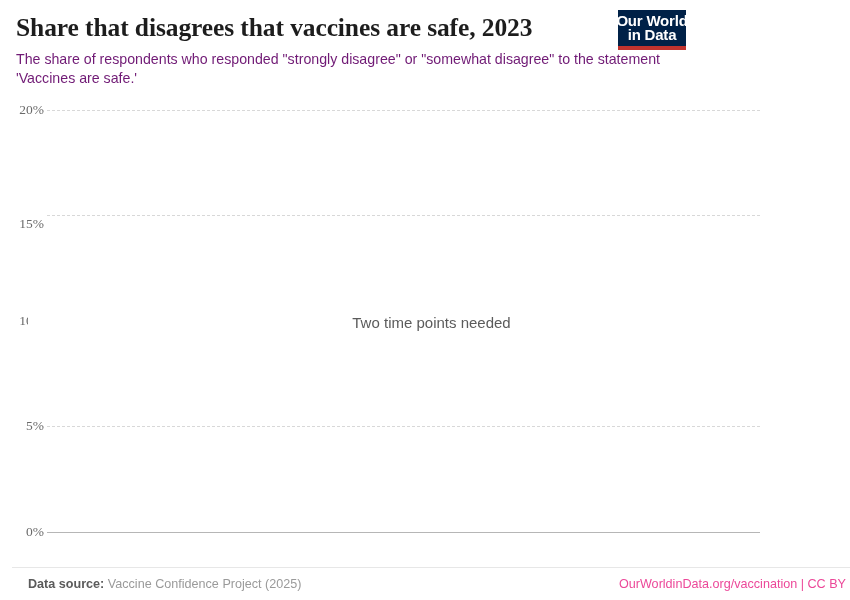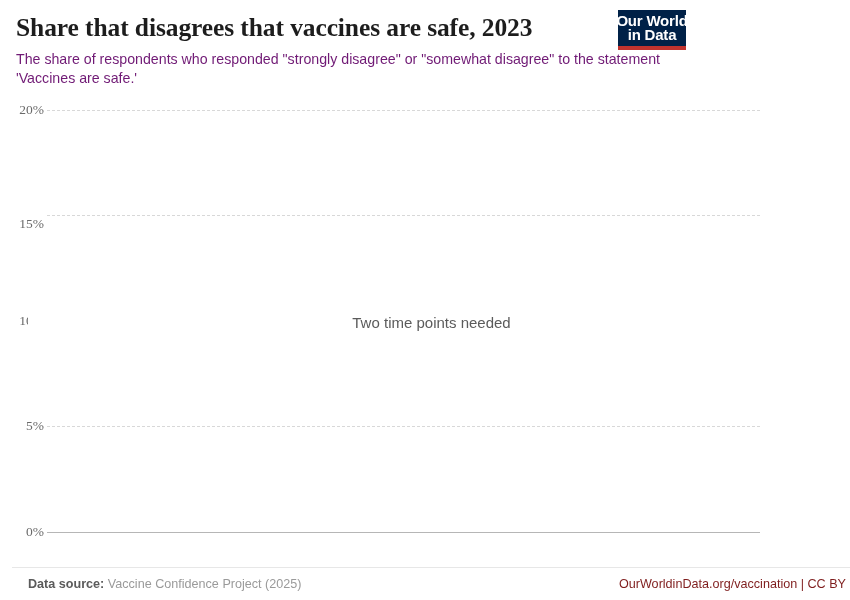--- a/index.html
+++ b/index.html
@@ -163,21 +163,21 @@
   #footer-left .label {
     color: #5b5b5b;
     font-weight: 700;
   }
   #footer-right {
     position: absolute;
     right: 16px;
     top: 9px;
     font-size: 12.6px;
     line-height: 14px;
-    color: #7f1d1d;
+    color: #ec4899;
     white-space: nowrap;
   }
 </style>
 </head>
 <body>
 
 <div id="chart-root">
 
   <div id="header">
     <h1 id="chart-title">Share that disagrees that vaccines are safe, 2023</h1>

